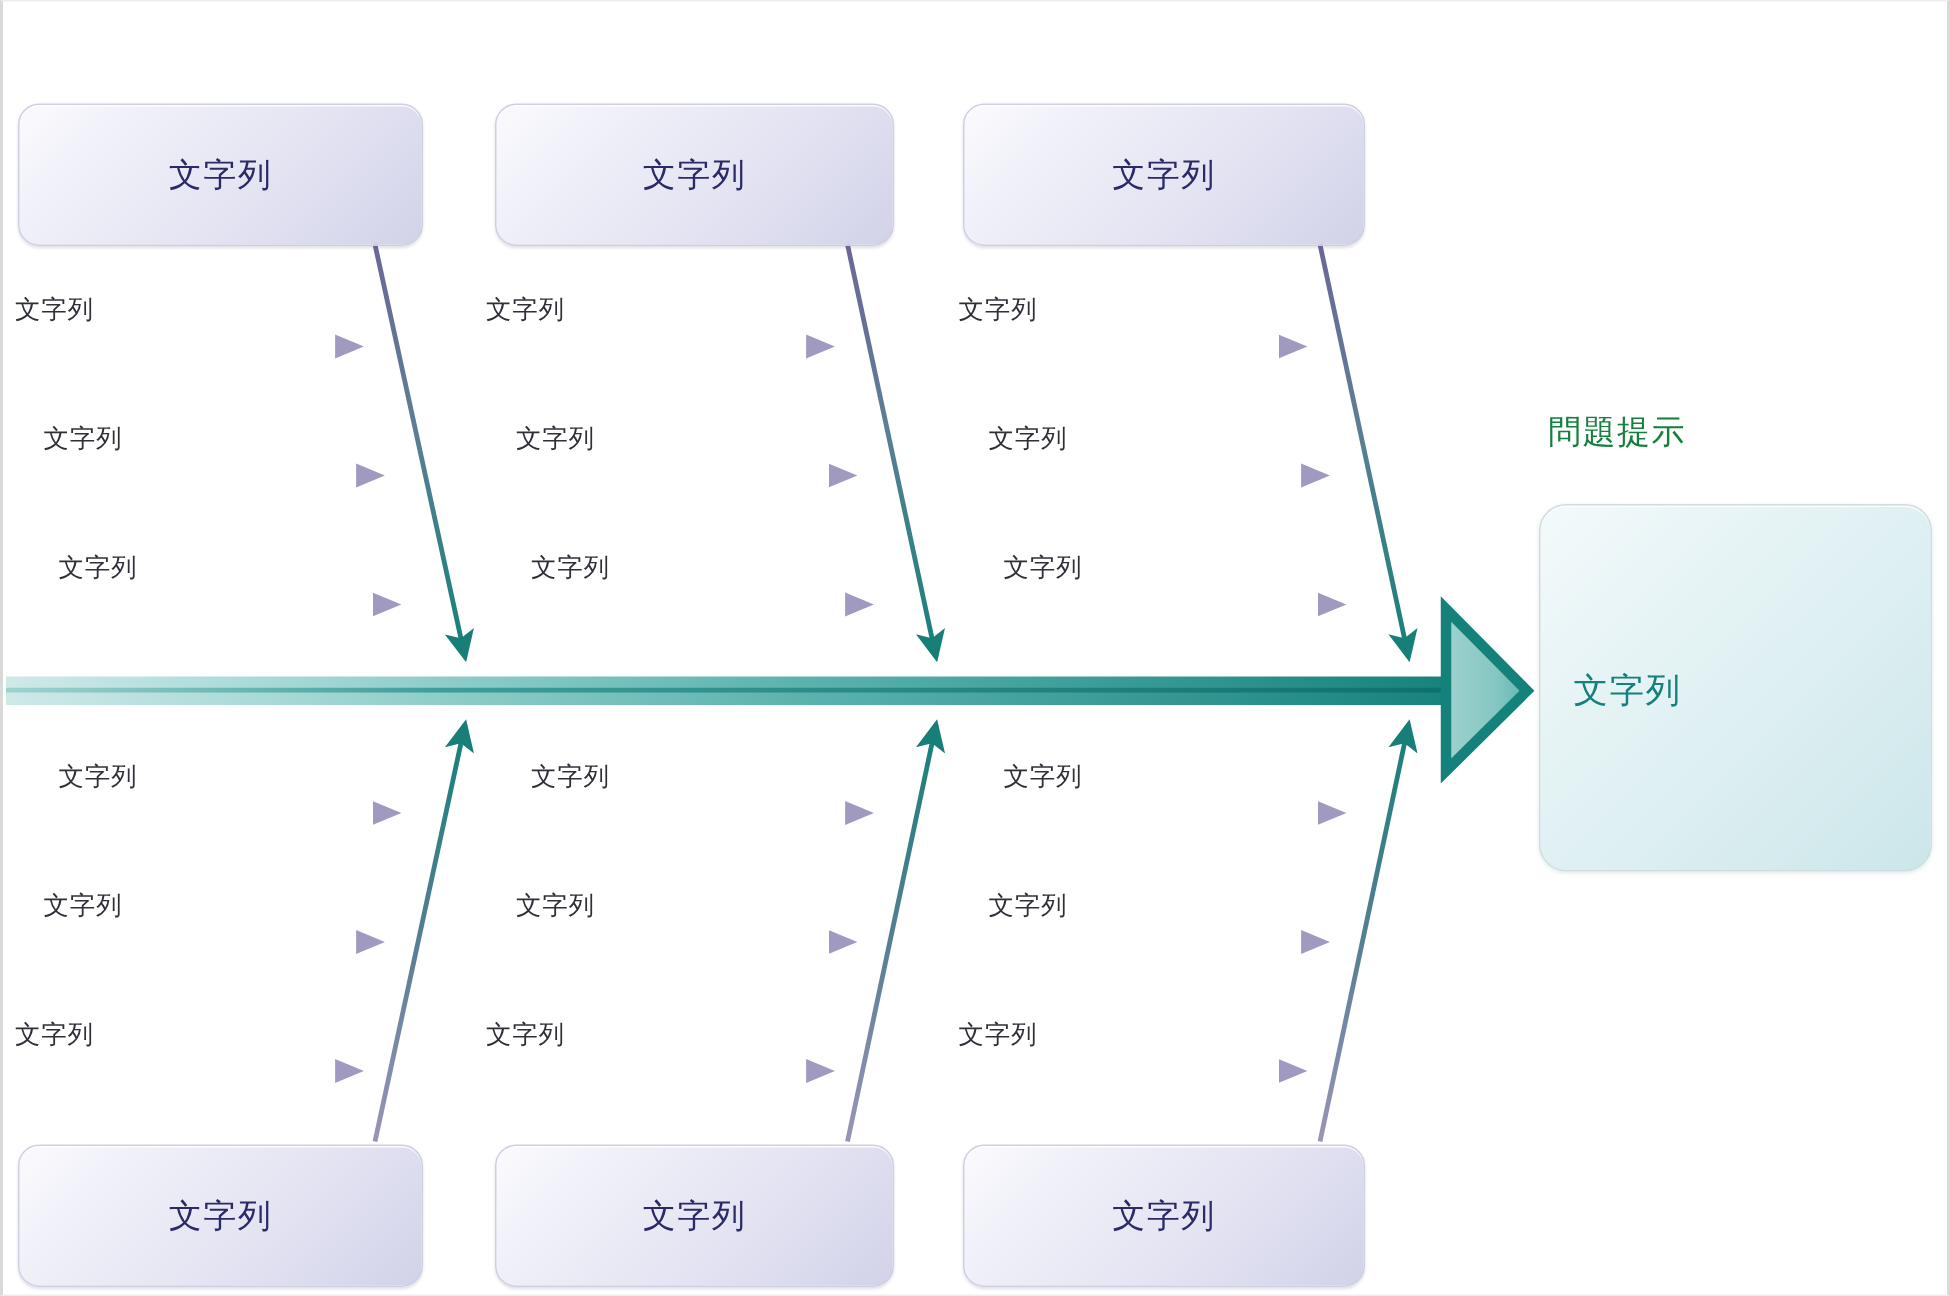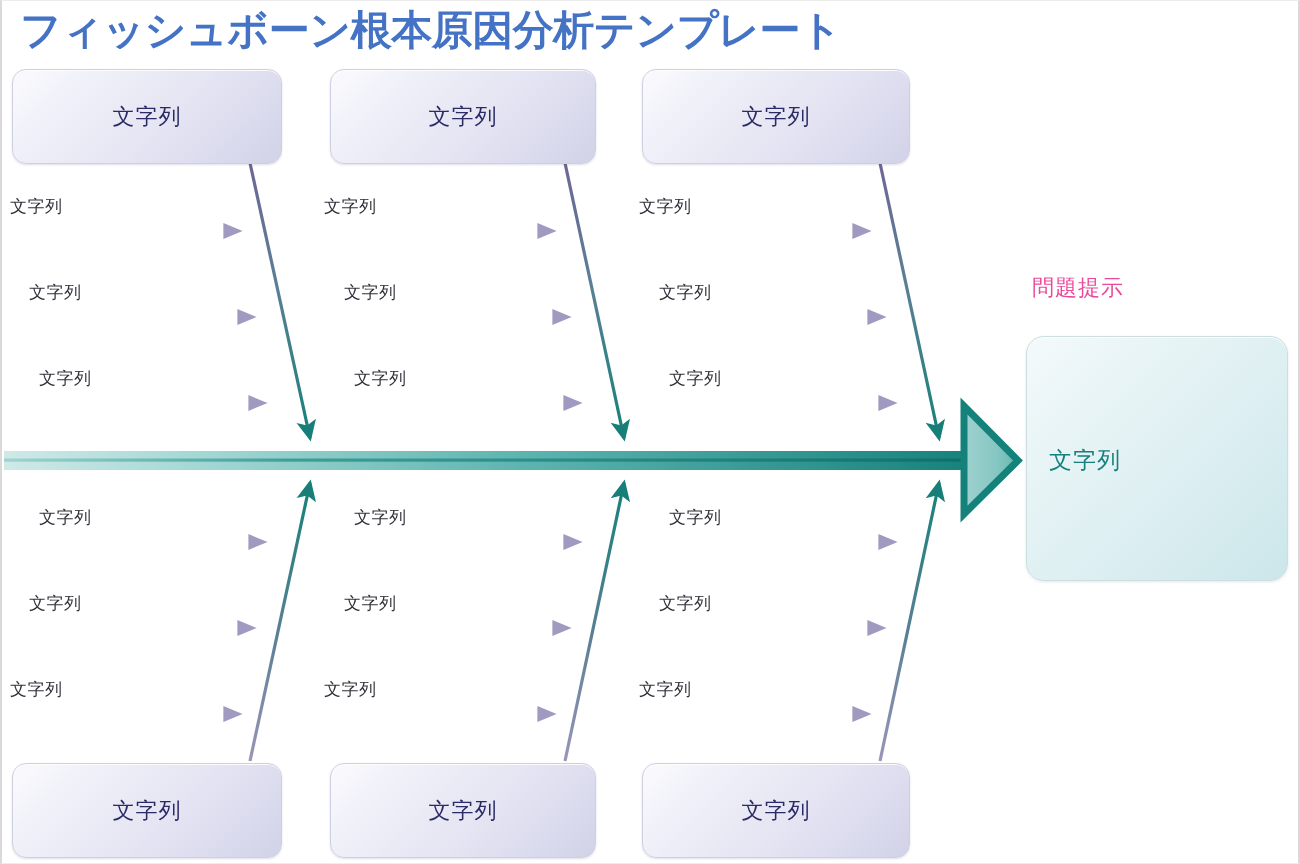--- a/index.html
+++ b/index.html
@@ -69,21 +69,21 @@
     color: #2a2a66;
     letter-spacing: 1px;
   }
 
   
   #problem-label {
     position: absolute;
     left: 1030px;
     top: 272px;
     font-size: 22px;
-    color: #ec4899;
+    color: #15803d;
     letter-spacing: 1px;
   }
   #problem-box {
     position: absolute;
     left: 1024px;
     top: 335px;
     width: 262px;
     height: 245px;
     border-radius: 18px;
     background:
@@ -114,21 +114,20 @@
     color: #2f2f38;
     white-space: nowrap;
     letter-spacing: 0.5px;
   }
 </style>
 </head>
 <body>
 
 <div id="canvas">
 
-  <div id="title">フィッシュボーン根本原因分析テンプレート</div>
 
   <svg id="draw" viewBox="0 0 1300 864" xmlns="http://www.w3.org/2000/svg">
     <defs>
 
       <linearGradient id="spineGrad" x1="0" y1="0" x2="1" y2="0">
         <stop offset="0%" stop-color="#cfe9e7"></stop>
         <stop offset="18%" stop-color="#a8dad7"></stop>
         <stop offset="55%" stop-color="#5bb3ae"></stop>
         <stop offset="100%" stop-color="#18827d"></stop>
       </linearGradient>

